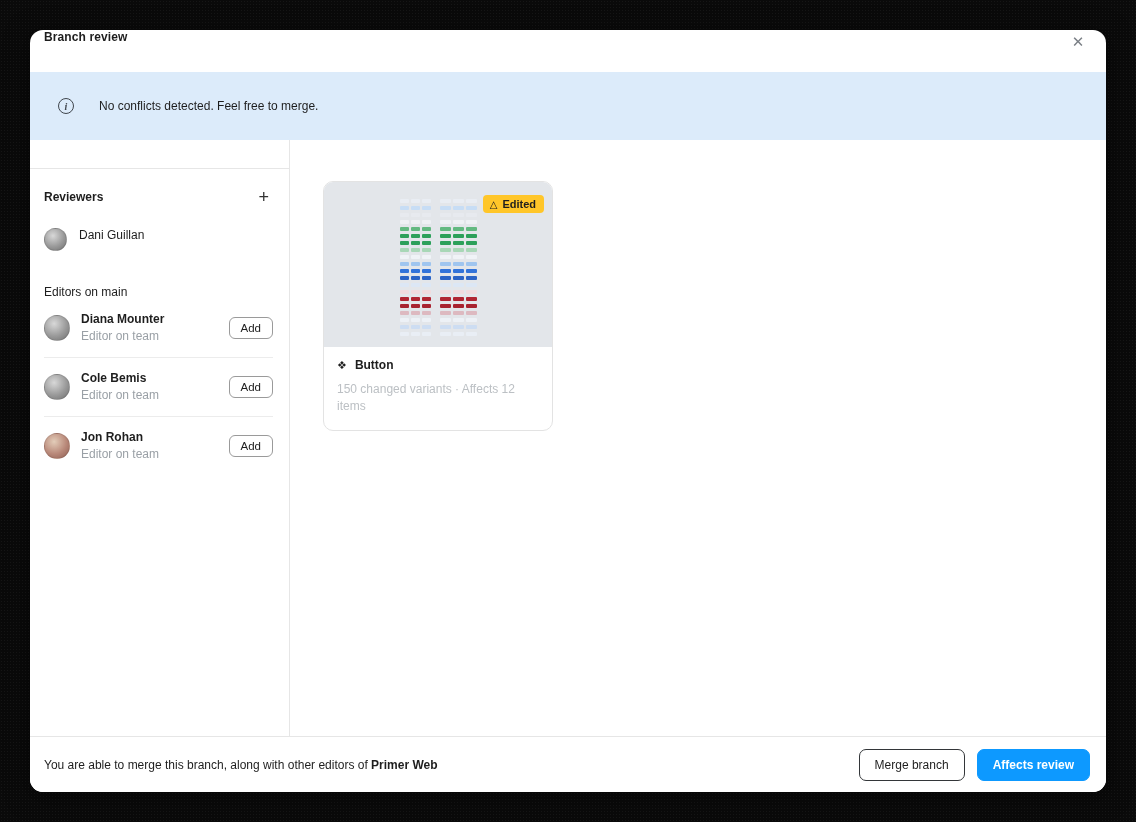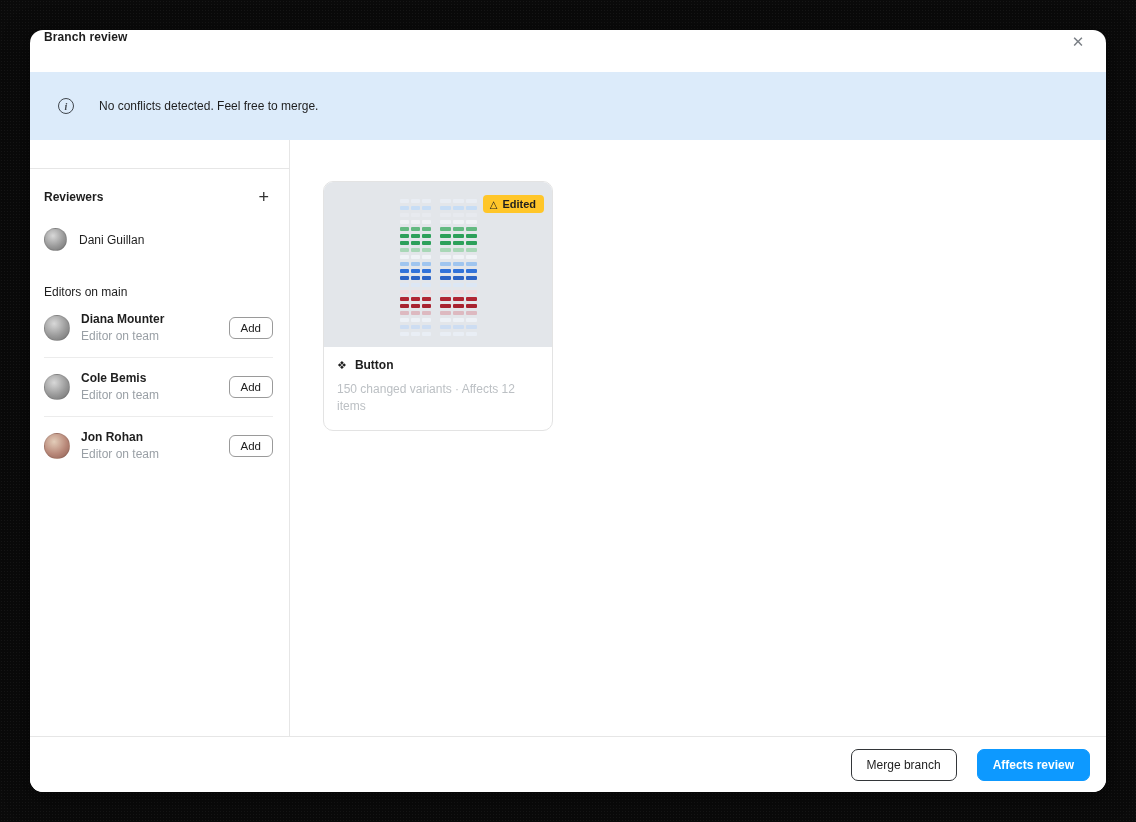--- a/index.html
+++ b/index.html
@@ -93,21 +93,21 @@
     display: flex; align-items: center; justify-content: space-between;
     margin-top: 17px;
   }
   .reviewers-header .label { font-size: 12px; font-weight: 700; }
   .plus-btn {
     background: none; border: none; cursor: pointer;
     font-size: 18px; font-weight: 300; color: #333;
     line-height: 1; padding: 2px 4px; font-family: inherit;
   }
 
-  .person-row { display: flex; align-items: center; margin-top: 20px; }
+  .person-row { display: flex; margin-top: 20px; }
   .avatar {
     border-radius: 50%; flex: 0 0 auto;
     background: radial-gradient(circle at 38% 32%, #d8d8d8 0%, #9b9b9b 55%, #6f6f6f 100%);
     border: 1px solid rgba(0,0,0,.08);
   }
   .avatar.a24 { width: 23px; height: 23px; }
   .avatar.a26 { width: 26px; height: 26px; }
   .avatar.tone-warm {
     background: radial-gradient(circle at 38% 32%, #e3cdb9 0%, #b9897a 55%, #8f5e52 100%);
   }
@@ -190,21 +190,21 @@
   
   .footer {
     flex: 0 0 56px; height: 56px;
     border-top: 1px solid #e6e6e6;
     display: flex; align-items: center;
     padding: 0 16px 0 14px;
     background: #fff;
   }
   .footer-msg { font-size: 12px; color: #1e1e1e; }
   .footer-msg b { font-weight: 700; }
-  .footer-actions { margin-left: auto; display: flex; gap: 20px; }
+  .footer-actions { margin-left: auto; display: flex; gap: 12px; }
   .btn {
     height: 32px;
     border-radius: 7px;
     font-size: 12px;
     padding: 0 15px;
     cursor: pointer;
     font-family: inherit;
     display: inline-flex; align-items: center;
   }
   .btn-secondary {
@@ -481,19 +481,22 @@
             <span class="component-icon">❖</span>
             <span class="card-title">Button</span>
           </div>
           <div class="card-desc">150 changed variants · Affects 12 items</div>
         </div>
       </div>
     </div>
   </div>
 
   <div class="footer">
+    <span class="footer-msg">
+      <span>You are able to merge this branch, along with other editors of </span><b>Primer Web</b>
+    </span>
     <span class="footer-actions">
       <button class="btn btn-secondary">Merge branch</button>
       <button class="btn btn-primary">Affects review</button>
     </span>
   </div>
 
 </div>
 
 </body></html>

